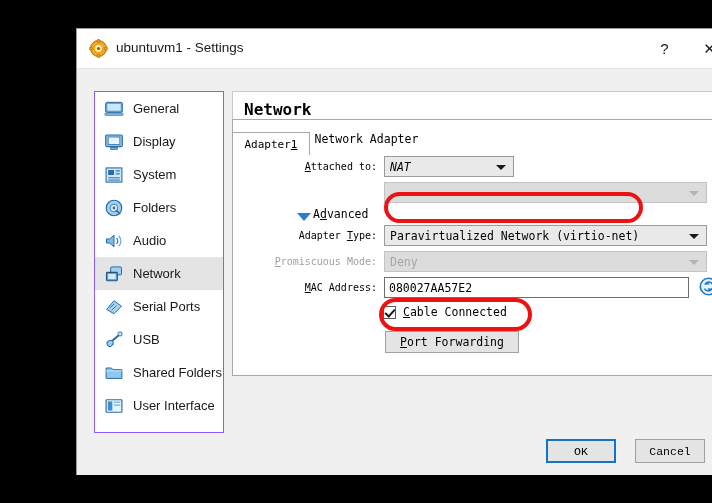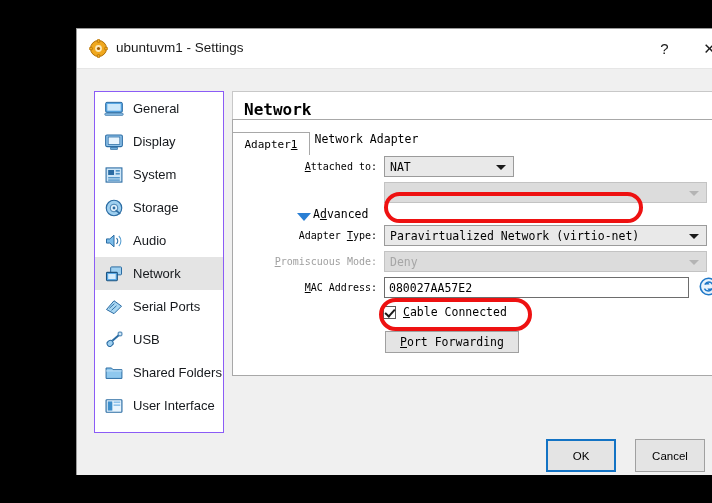--- a/index.html
+++ b/index.html
@@ -309,28 +309,28 @@
     position: absolute;
     left: 0;
     bottom: 0;
     width: 100%;
     height: 42px;
   }
   .footbtn {
     position: absolute;
     top: 6px;
     width: 70px;
-    height: 33px;
+    height: 24px;
     background: #e4e4e4;
     border: 1px solid #a0a0a0;
     box-sizing: border-box;
     display: flex;
     align-items: center;
     justify-content: center;
-    font-family: Liberation Sans, sans-serif;
+    font-family: Liberation Mono, monospace;
     font-size: 11.5px;
     color: #000000;
     cursor: default;
   }
   .footbtn.default {
     border: 2px solid #1373c4;
   }
   #btn-ok { right: 116px; }
   #btn-cancel { right: 27px; }
 </style>
@@ -396,21 +396,21 @@
           </div>
           <div class="side-item">
             <span class="side-icon">
               <svg viewBox="0 0 24 24" width="22" height="20">
                 <circle cx="12" cy="12" r="9.3" fill="#9fd0f0" stroke="#2b6ca3" stroke-width="1.4"></circle>
                 <circle cx="12" cy="12" r="4.6" fill="#e2f2fd" stroke="#2b6ca3" stroke-width="1"></circle>
                 <circle cx="12" cy="12" r="1.7" fill="#2b6ca3"></circle>
                 <path d="M14 14.5 L19.5 19" stroke="#2b6ca3" stroke-width="1.8" fill="none"></path>
               </svg>
             </span>
-            <span class="side-label">Storage</span>
+            <span class="side-label">Folders</span>
           </div>
           <div class="side-item">
             <span class="side-icon">
               <svg viewBox="0 0 24 24" width="22" height="20">
                 <path d="M3 9.5 L7 9.5 L12 5 L12 19 L7 14.5 L3 14.5 Z" fill="#7bbbe8" stroke="#2b6ca3" stroke-width="1.2"></path>
                 <path d="M15 8.5 A5 5 0 0 1 15 15.5" fill="none" stroke="#2b6ca3" stroke-width="1.5"></path>
                 <path d="M17.8 6 A8.5 8.5 0 0 1 17.8 18" fill="none" stroke="#5aa0d2" stroke-width="1.3"></path>
               </svg>
             </span>
             <span class="side-label">Audio</span>
@@ -492,21 +492,21 @@
           </div>
 
         <div id="tabpanel">
 
           <div class="row" style="left:13px; top:12px; display:flex; align-items:center;">
             <div class="chk checked"></div>
             <div class="mono" style="margin-left:7px; white-space:nowrap;"><span class="u">E</span><span>nable Network Adapter</span></div>
           </div>
 
           <div class="fieldlabel" style="left:28px; top:41px; width:116px;"><span class="u">A</span><span>ttached to:</span></div>
-          <div class="combo" style="left:151px; top:36px; width:130px;">
+          <div class="combo" style="left:151px; top:36px; width:130px;font-style:italic;">
             <div class="val">NAT</div>
             <div class="arrow"></div>
           </div>
 
           <div class="combo disabled" style="left:151px; top:62px; width:323px;">
             <div class="val"></div>
             <div class="arrow"></div>
           </div>
 
           <div id="adv-triangle" style="left:64px; top:93px;"></div>

